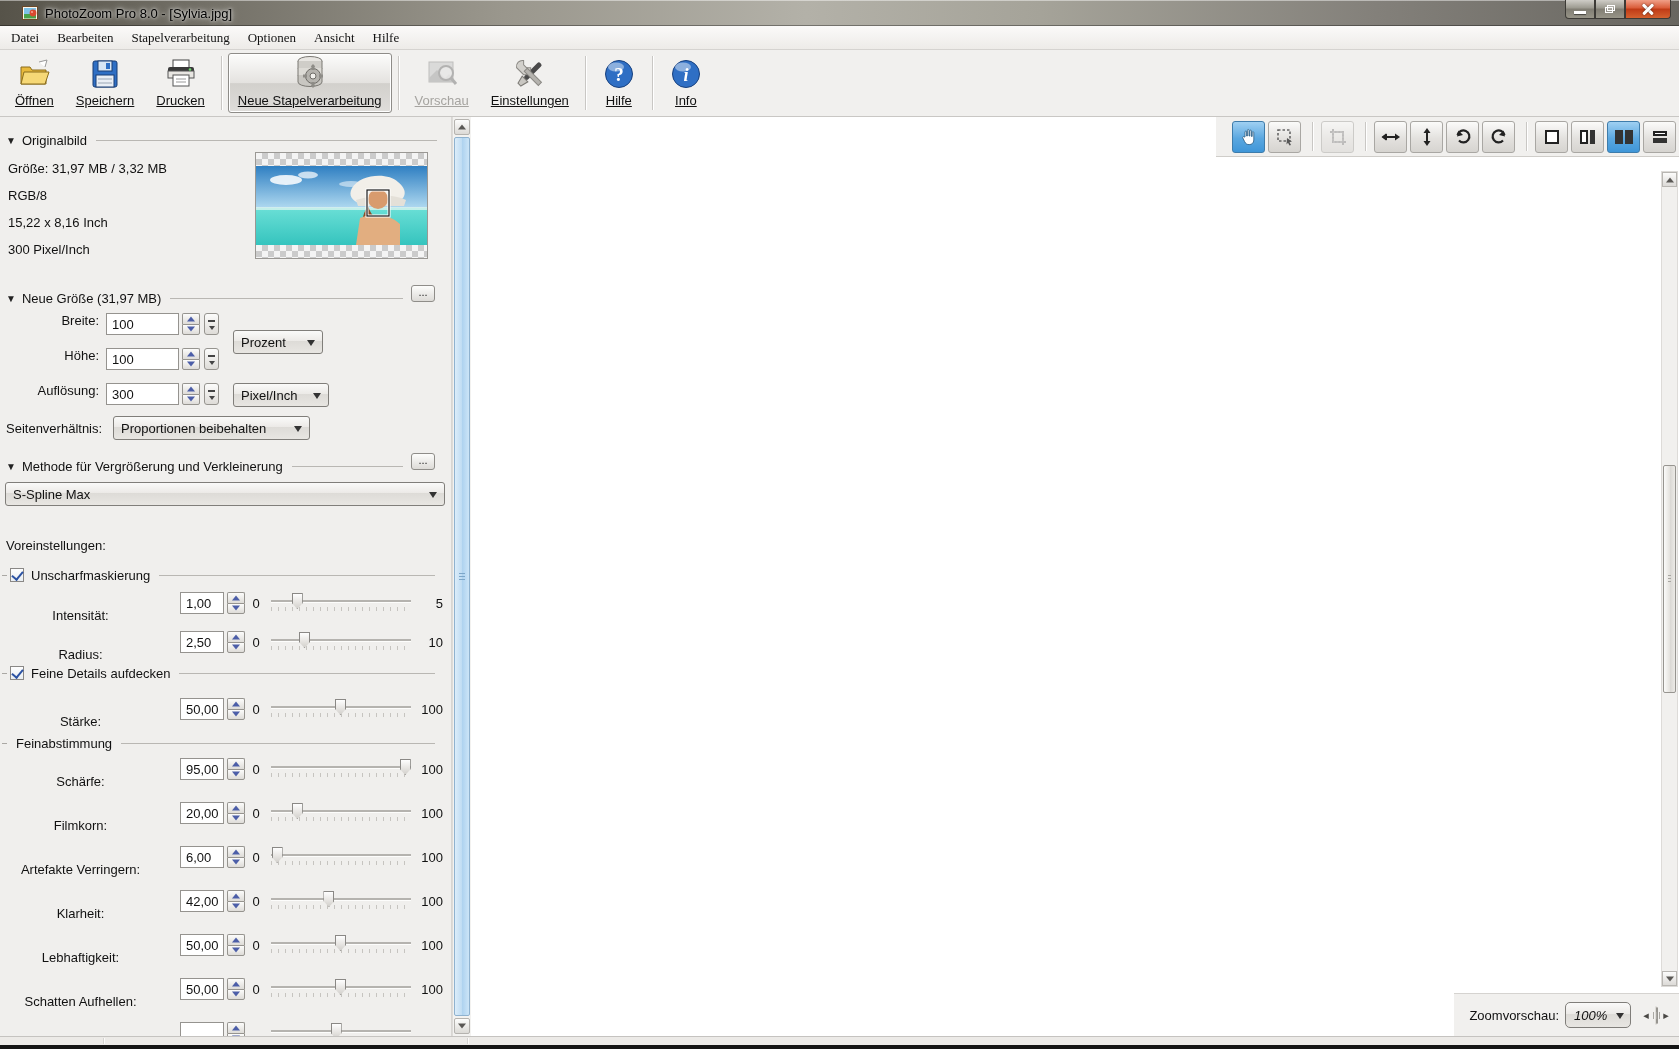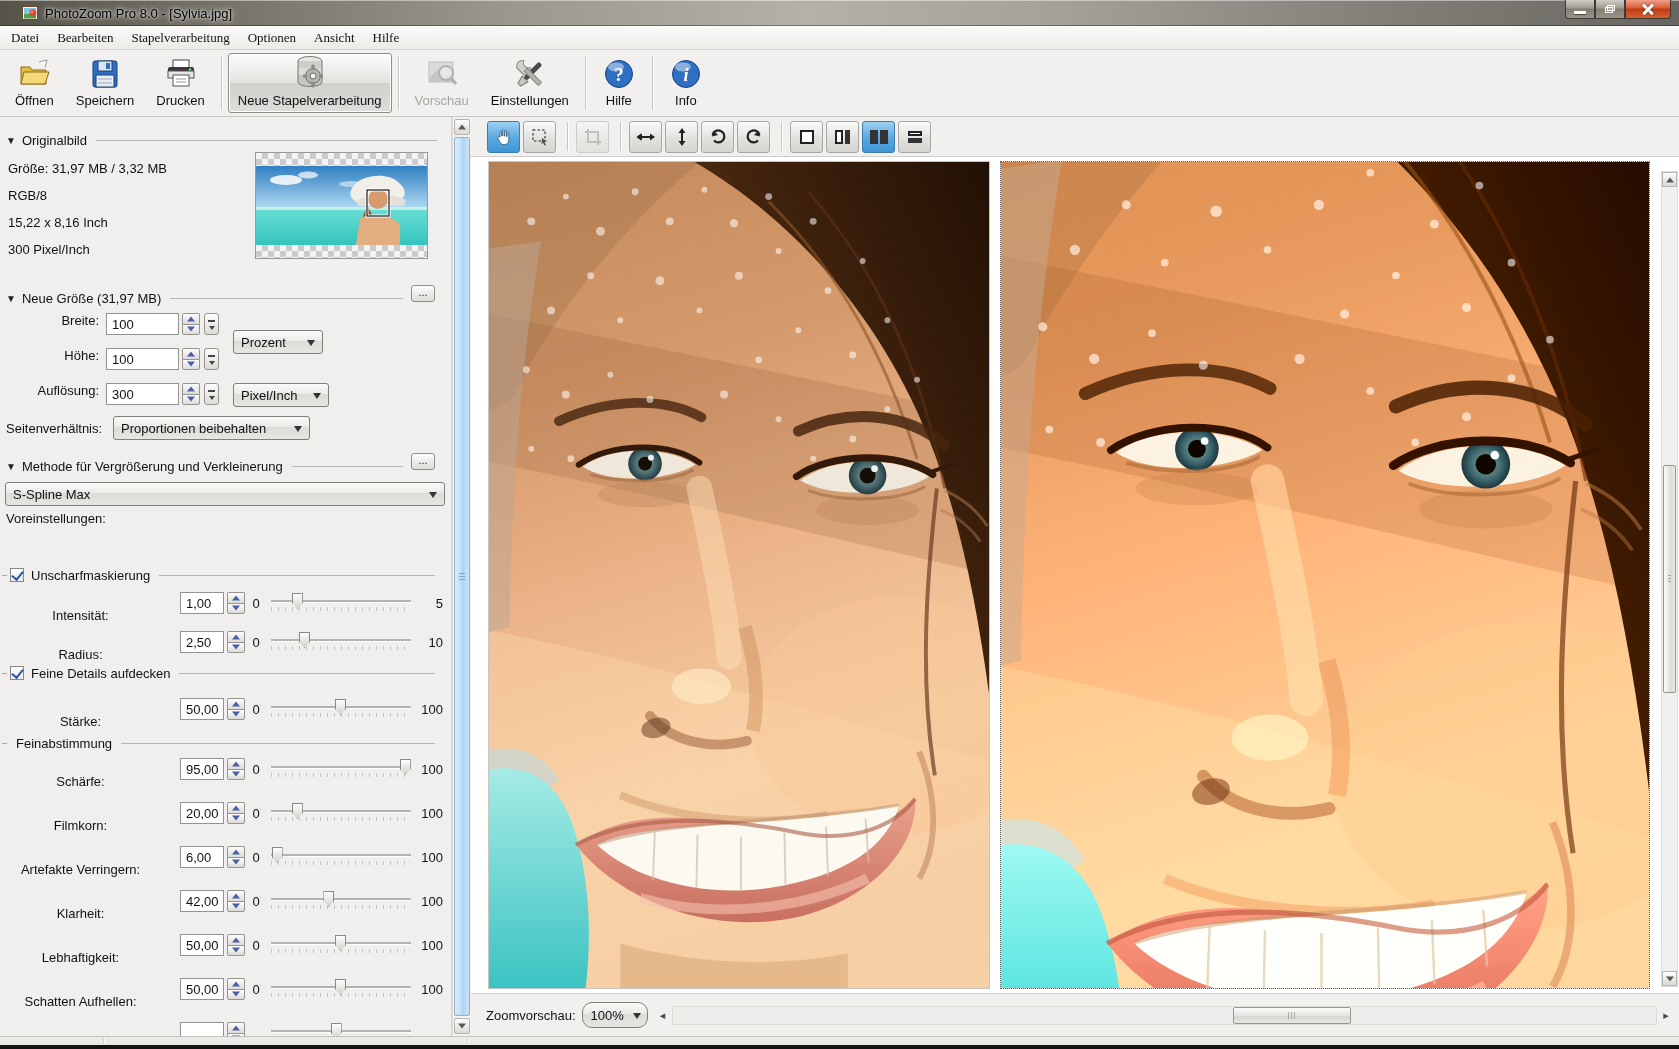--- a/index.html
+++ b/index.html
@@ -28,21 +28,21 @@
   .glyph-x i:nth-child(1){ transform:rotate(45deg); } .glyph-x i:nth-child(2){ transform:rotate(-45deg); }
 
   
   .menubar { height:24px; background:linear-gradient(#fbfaf9,#edebe8); border-bottom:1px solid #d5d3d0; display:flex; align-items:stretch; padding-left:2px; }
   .mitem { padding:0 9px; display:flex; align-items:center; cursor:default;font-family:Liberation Serif, serif; }
 
   
   .toolbar { height:67px; background:#f1f0ee; border-bottom:1px solid #c9c7c4; display:flex; align-items:stretch; padding:2px 4px; }
   .tbtn { display:flex; flex-direction:column; align-items:center; justify-content:flex-end; padding:3px 9px 4px; border:1px solid transparent; border-radius:3px; margin:1px; }
   .tbtn .ticon { height:36px; display:flex; align-items:center; justify-content:center; }
-  .tbtn .tlbl { margin-top:2px; white-space:nowrap; }
+  .tbtn .tlbl { margin-top:2px; white-space:nowrap;text-decoration:underline; }
   .tbtn.active { border:1px solid #8e8c88; background:linear-gradient(#fcfcfb,#e4e2df 50%,#d2d0cc 51%,#dfddda); box-shadow:inset 0 0 0 1px #fff; }
   .tbtn.disabled .tlbl { color:#a6a4a0; }
   .tbtn.disabled .ticon { opacity:.45; filter:grayscale(1); }
   .tsep { width:1px; background:#c9c7c4; margin:4px 5px; box-shadow:1px 0 0 #fff; }
 
   
   .main { flex:1; display:flex; min-height:0; }
   .sidebar { width:452px; position:relative; overflow:hidden; background:#f0efed; border-right:1px solid #d8d6d3; }
   .sec-h { position:absolute; left:6px; right:14px; display:flex; align-items:center; height:18px; }
   .sec-h .tri { font-size:10px; margin-right:6px; color:#222; }
@@ -102,21 +102,21 @@
   .sb-arrow { position:absolute; left:1px; right:1px; height:16px; border:1px solid #b5b3af; border-radius:2px; background:linear-gradient(#fdfdfc,#dcdad6); }
   .sb-arrow::after { content:""; position:absolute; left:50%; top:50%; transform:translate(-50%,-50%); border-left:4px solid transparent; border-right:4px solid transparent; }
   .sb-arrow.up { top:2px; } .sb-arrow.up::after { border-bottom:5px solid #5a5855; }
   .sb-arrow.down { bottom:2px; } .sb-arrow.down::after { border-top:5px solid #5a5855; }
   .sb-thumb { position:absolute; left:1px; right:1px; top:20px; bottom:20px; border:1px solid #8fb2cf; border-radius:2px;
     background:linear-gradient(90deg,#dcedfa,#bfdcf3 50%,#aed2ef 51%,#cce5f8); }
   .sb-thumb::after { content:""; position:absolute; left:4px; right:4px; top:50%; height:8px; transform:translateY(-50%);
     background:repeating-linear-gradient(#7da7c9 0 1px,transparent 1px 3px); }
 
   
-  .prevcol { flex:1; display:flex; flex-direction:column; min-width:0; background:#fff; }
+  .prevcol { flex:1; display:flex; flex-direction:column; min-width:0; background:#fff;align-items:flex-end; }
   .ptoolbar { height:40px; background:#f1f0ee; border-bottom:1px solid #cfcdc9; display:flex; align-items:center; padding-left:16px; }
   .pbtn { width:33px; height:32px; border:1px solid #a9a7a3; border-radius:3px; margin-right:3px;
     background:linear-gradient(#fbfbfa,#e3e1de 55%,#d6d4d0); display:flex; align-items:center; justify-content:center; }
   .pbtn.sel { border-color:#3e7cab; background:linear-gradient(#9fd0f2,#5aa7e0 55%,#3f96d8); }
   .pbtn.disabled { opacity:.5; }
   .psep { width:1px; align-self:stretch; margin:5px 8px; background:#c9c7c4; box-shadow:1px 0 0 #fff; }
   .vicon { display:flex; gap:2px; align-items:center; }
   .vicon .vb { width:8px; height:14px; border:2px solid #222; background:#fff; }
   .vicon .vb.fill { background:#333; border-color:#333; }
   .vicon.single .vb { width:14px; height:14px; }
@@ -137,22 +137,22 @@
   .v-scroll .va.up { top:0; } .v-scroll .va.up::after { border-bottom:5px solid #5a5855; }
   .v-scroll .va.down { bottom:0; } .v-scroll .va.down::after { border-top:5px solid #5a5855; }
   .v-thumb { position:absolute; left:1px; right:1px; top:36%; height:28%; border:1px solid #979590; border-radius:2px;
     background:linear-gradient(90deg,#fbfbfa,#e6e4e0 50%,#d8d6d2 51%,#eceae6); }
   .v-thumb::after { content:""; position:absolute; left:4px; right:4px; top:50%; height:8px; transform:translateY(-50%);
     background:repeating-linear-gradient(#a9a7a2 0 1px,transparent 1px 3px); }
 
   
   .zoombar { height:43px; border-top:1px solid #d5d3d0; background:#f1f0ee; display:flex; align-items:center; padding:0 6px 0 15px; }
   .zoombar .zlbl { margin-right:6px; }
-  .zcombo { position:relative; height:26px; min-width:66px; border:1px solid #807e7a; border-radius:10px;
-    background:linear-gradient(#fafaf9,#eceae7 45%,#dddbd7 46%,#e8e6e2); display:flex; align-items:center; padding:0 22px 0 8px; }
+  .zcombo { position:relative; height:26px; min-width:66px; border:1px solid #807e7a; border-radius:5px;
+    background:linear-gradient(#fafaf9,#eceae7 45%,#dddbd7 46%,#e8e6e2); display:flex; align-items:center; padding:0 22px 0 8px;font-style:italic; }
   .zcombo::after { content:""; position:absolute; right:6px; top:10px; border-left:4.5px solid transparent; border-right:4.5px solid transparent; border-top:6px solid #333; }
   .harrow { width:14px; height:18px; display:flex; align-items:center; justify-content:center; color:#4a4845; font-size:11px; }
   .htrack { flex:1; height:19px; position:relative; background:#efedeb; border:1px solid #dedcd8; border-radius:2px; margin:0 2px; }
   .hthumb { position:absolute; left:57%; width:12%; top:0; bottom:0; border:1px solid #979590; border-radius:2px;
     background:linear-gradient(#fbfbfa,#e6e4e0 50%,#d6d4d0 51%,#e9e7e3); }
   .hthumb::after { content:""; position:absolute; top:4px; bottom:4px; left:50%; width:8px; transform:translateX(-50%);
     background:repeating-linear-gradient(90deg,#a9a7a2 0 1px,transparent 1px 3px); }
 
   
   .statusbar { height:9px; background:#eceae7; border-top:1px solid #c5c3c0; position:relative; }
@@ -531,21 +531,21 @@
 
       <div class="sec-h" style="top:340px">
         <span class="tri">▼</span>
         <span>Methode für Vergrößerung und Verkleinerung</span>
         <span class="hline" style="margin-right:34px"></span>
       </div>
       <div class="morebtn" style="top:336px">...</div>
       <div class="combo" style="left:5px; top:365px; right:6px">
         <span>S-Spline Max</span>
       </div>
-      <div class="flbl" style="left:6px; top:394px">Voreinstellungen:</div>
+      <div class="flbl" style="left:6px; top:421px">Voreinstellungen:</div>
 
       <div id="slidergroups">
           <div class="grp-h" style="top: 449px;">
             <span class="dash"></span>
             <span class="cb checked"></span>
             <span class="ghl">Unscharfmaskierung</span>
             <span class="grp-hline"></span>
           </div>
           <div class="srow" style="top: 474px;">
             <span class="slbl">Intensität:</span>

